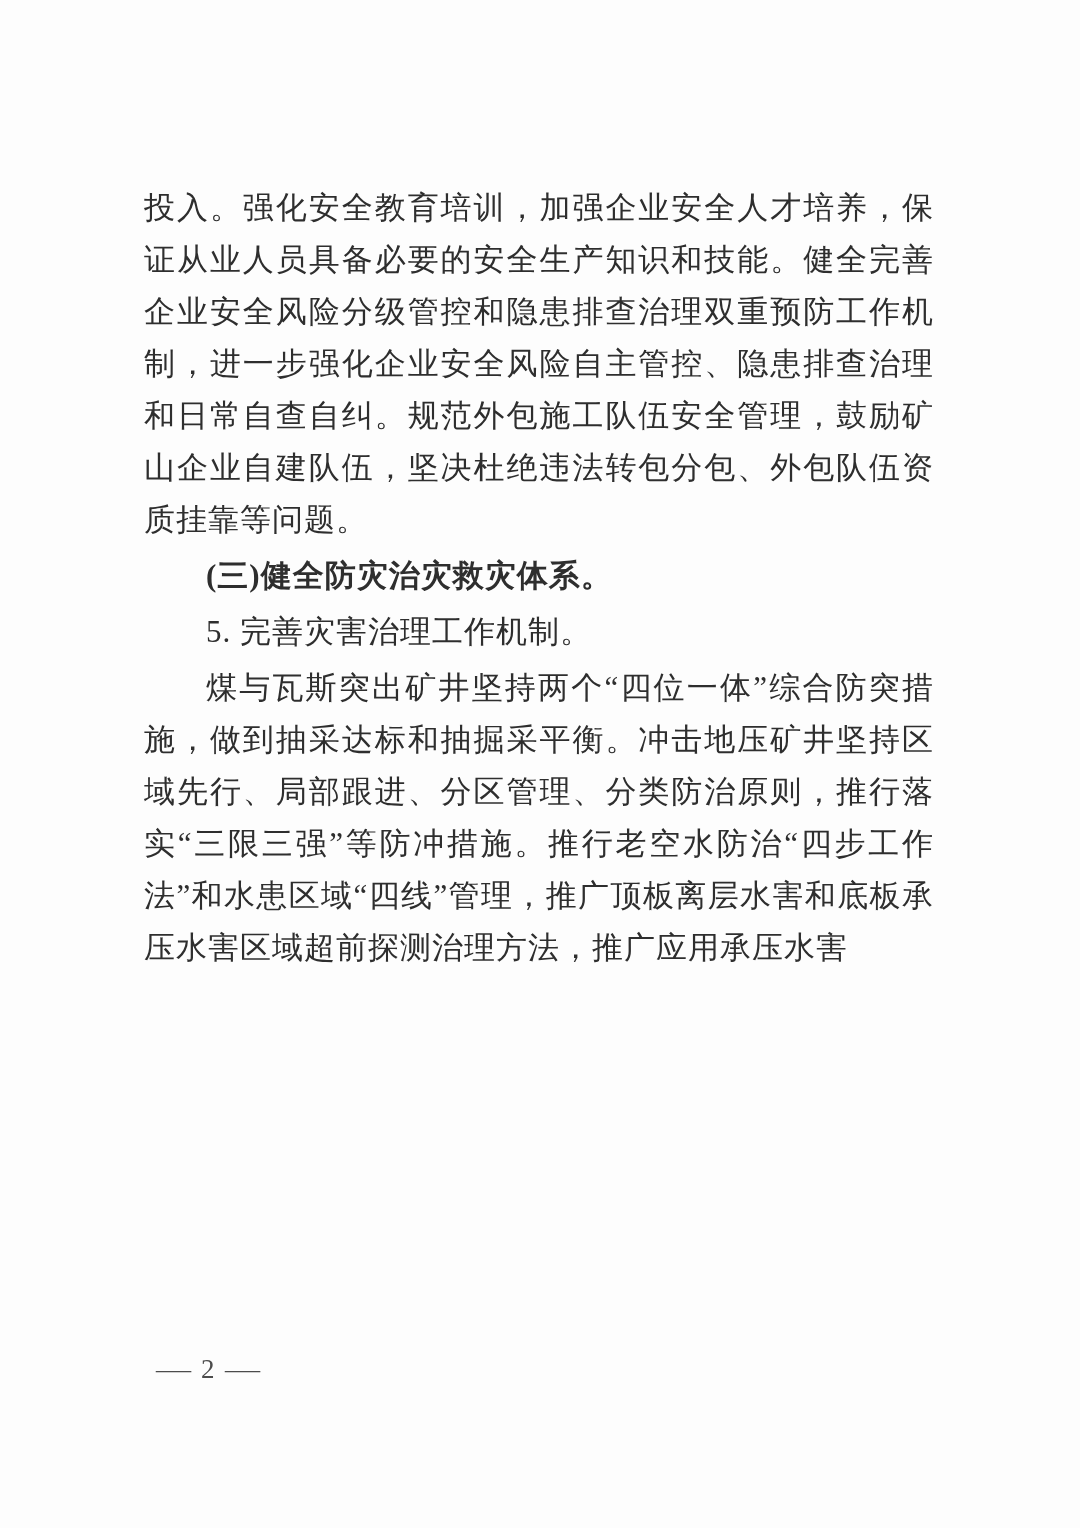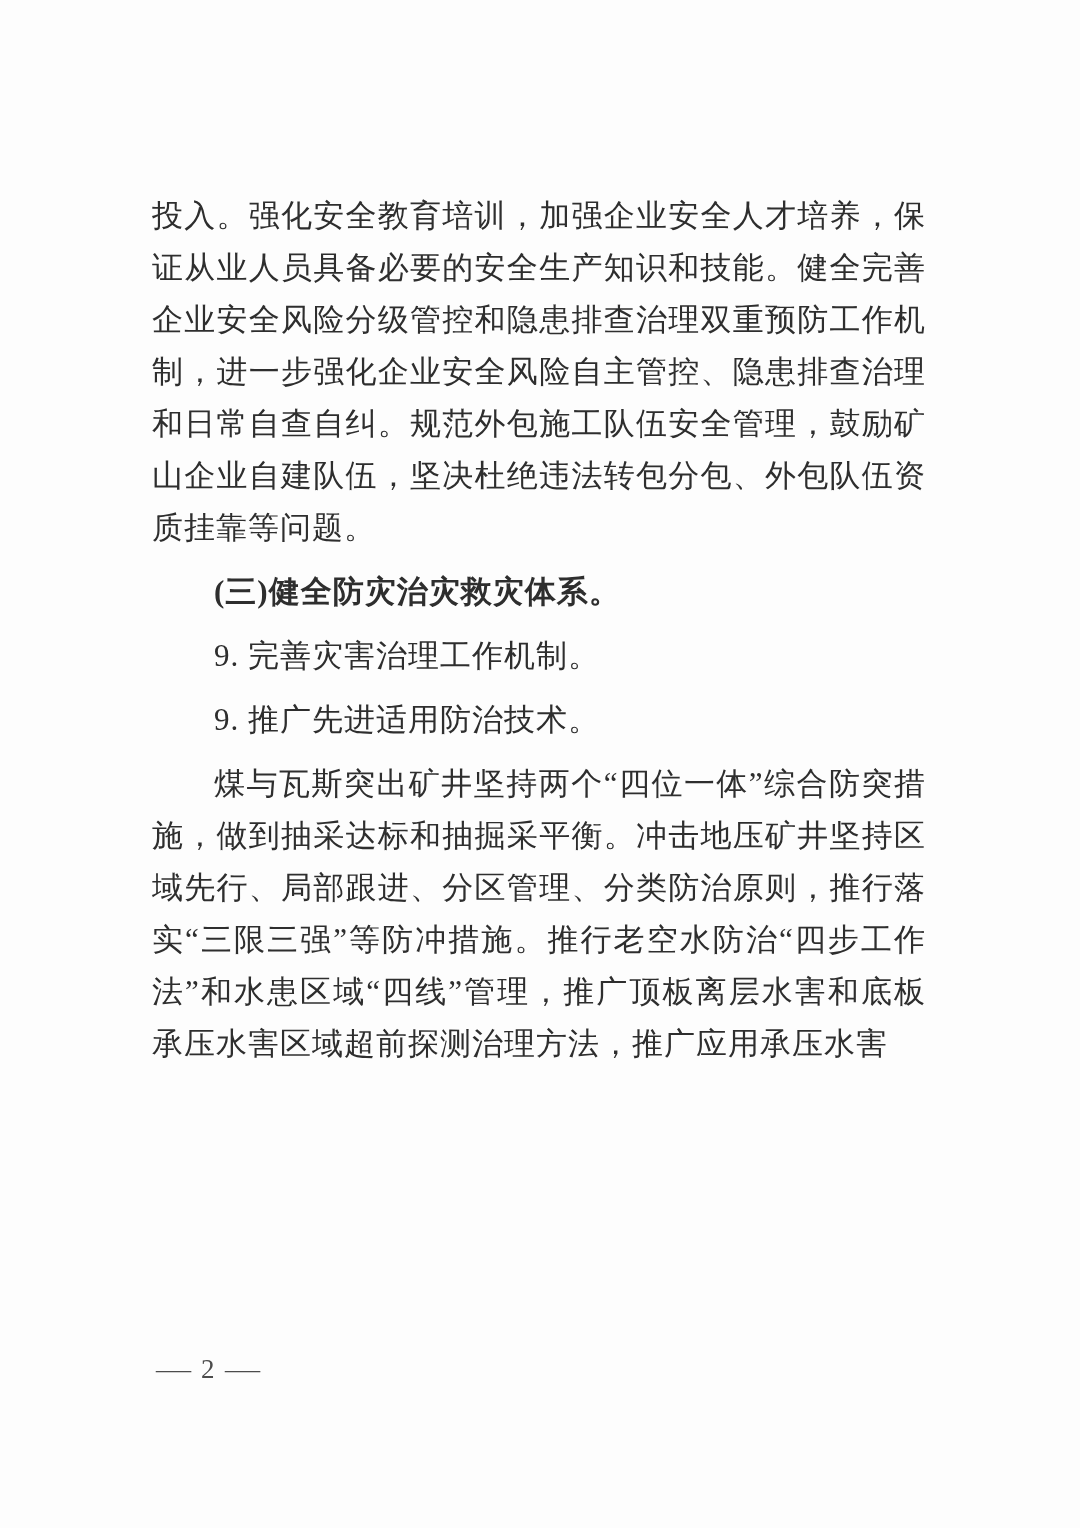--- a/index.html
+++ b/index.html
@@ -17,21 +17,21 @@
   .doc {
     box-sizing: border-box;
     position: absolute;
     top: 178px;
     left: 0;
     width: 1080px;
     padding: 0 142px 0 140px;
     color: #2e2e2e;
   }
   .doc p {
-    margin: 12px;
+    margin: 4px;
     font-size: 31px;
     line-height: 52px;
     letter-spacing: 1px;
     text-align: justify;
     text-justify: inter-character;
   }
   .doc p.indent {
     text-indent: 2em;
     font-family: Liberation Serif, serif;
   }
@@ -53,22 +53,21 @@
     letter-spacing: 0;
     transform: scaleX(1.3);
   }
 </style>
 </head>
 <body>
 
 <div class="doc">
   <p class="body">投入。强化安全教育培训，加强企业安全人才培养，保证从业人员具备必要的安全生产知识和技能。健全完善企业安全风险分级管控和隐患排查治理双重预防工作机制，进一步强化企业安全风险自主管控、隐患排查治理和日常自查自纠。规范外包施工队伍安全管理，鼓励矿山企业自建队伍，坚决杜绝违法转包分包、外包队伍资质挂靠等问题。</p>
   <p class="heading-bold indent">(三)健全防灾治灾救灾体系。</p>
-  <p class="heading indent">9. 完善灾害治理工作机制。</p>
-  <p class="heading indent">9. 推广先进适用防治技术。</p>
+  <p class="heading indent">5. 完善灾害治理工作机制。</p>
   <p class="body indent">煤与瓦斯突出矿井坚持两个“四位一体”综合防突措施，做到抽采达标和抽掘采平衡。冲击地压矿井坚持区域先行、局部跟进、分区管理、分类防治原则，推行落实“三限三强”等防冲措施。推行老空水防治“四步工作法”和水患区域“四线”管理，推广顶板离层水害和底板承压水害区域超前探测治理方法，推广应用承压水害</p>
 </div>
 
 <div class="footer">
   <span class="dash">—</span>
   <span class="num">2</span>
   <span class="dash">—</span>
 </div>
 
 </body></html>

